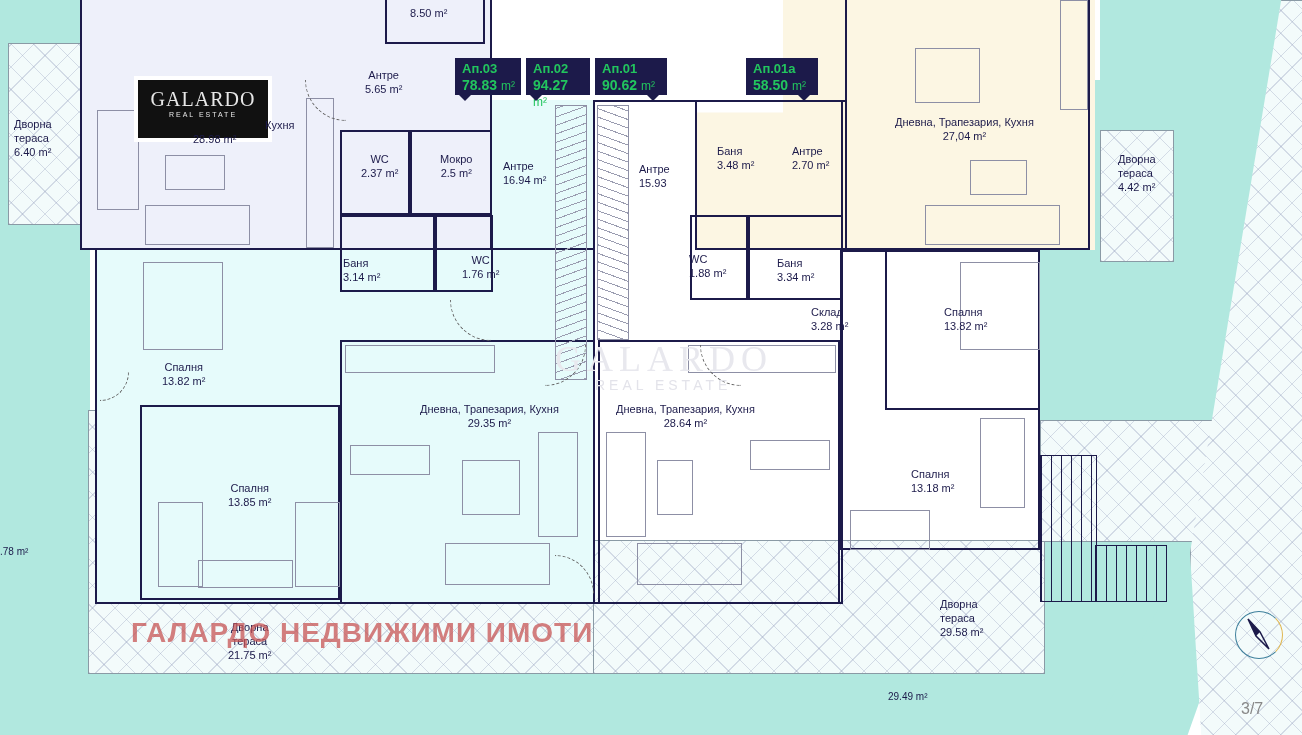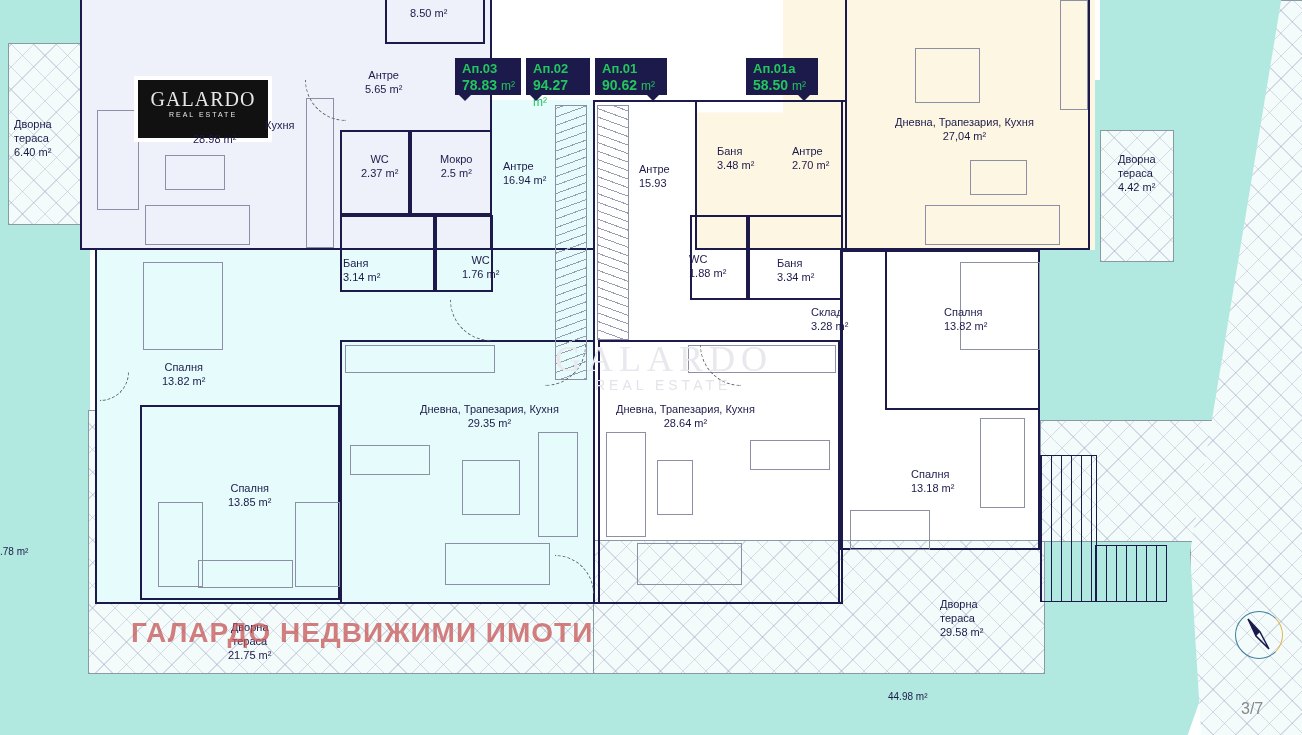--- a/index.html
+++ b/index.html
@@ -234,21 +234,21 @@
   <div>Дневна, Трапезария, Кухня</div>
     <div>27,04 m²</div>
 </div>
 <div class="abs lbl" style="left:1118px;top:152px;text-align:left;">
   <div>Дворна</div>
     <div>тераса</div>
     <div>4.42 m²</div>
 </div>
 
 <div class="abs lbl" style="left:0;top:521px;font-size:10px;margin-top:24px;">.78 m²</div>
-<div class="abs lbl" style="left:888px;top:690px;font-size:10px;">44.98 m²</div>
+<div class="abs lbl" style="left:888px;top:690px;font-size:10px;">29.49 m²</div>
 
 <div class="abs wm" style="left:131px;top:617px;">ГАЛАРДО НЕДВИЖИМИ ИМОТИ</div>
 
 <div class="abs compass" style="left:1235px;top:611px;">
   <svg width="45" height="45" viewBox="0 0 45 45">
     <polygon points="12,7 24,20 20,24" fill="#1c1a4a"></polygon>
     <polygon points="12,7 24,20 33,37 20,24" fill="none" stroke="#1c1a4a" stroke-width="1.5"></polygon>
   </svg>
 </div>
 

